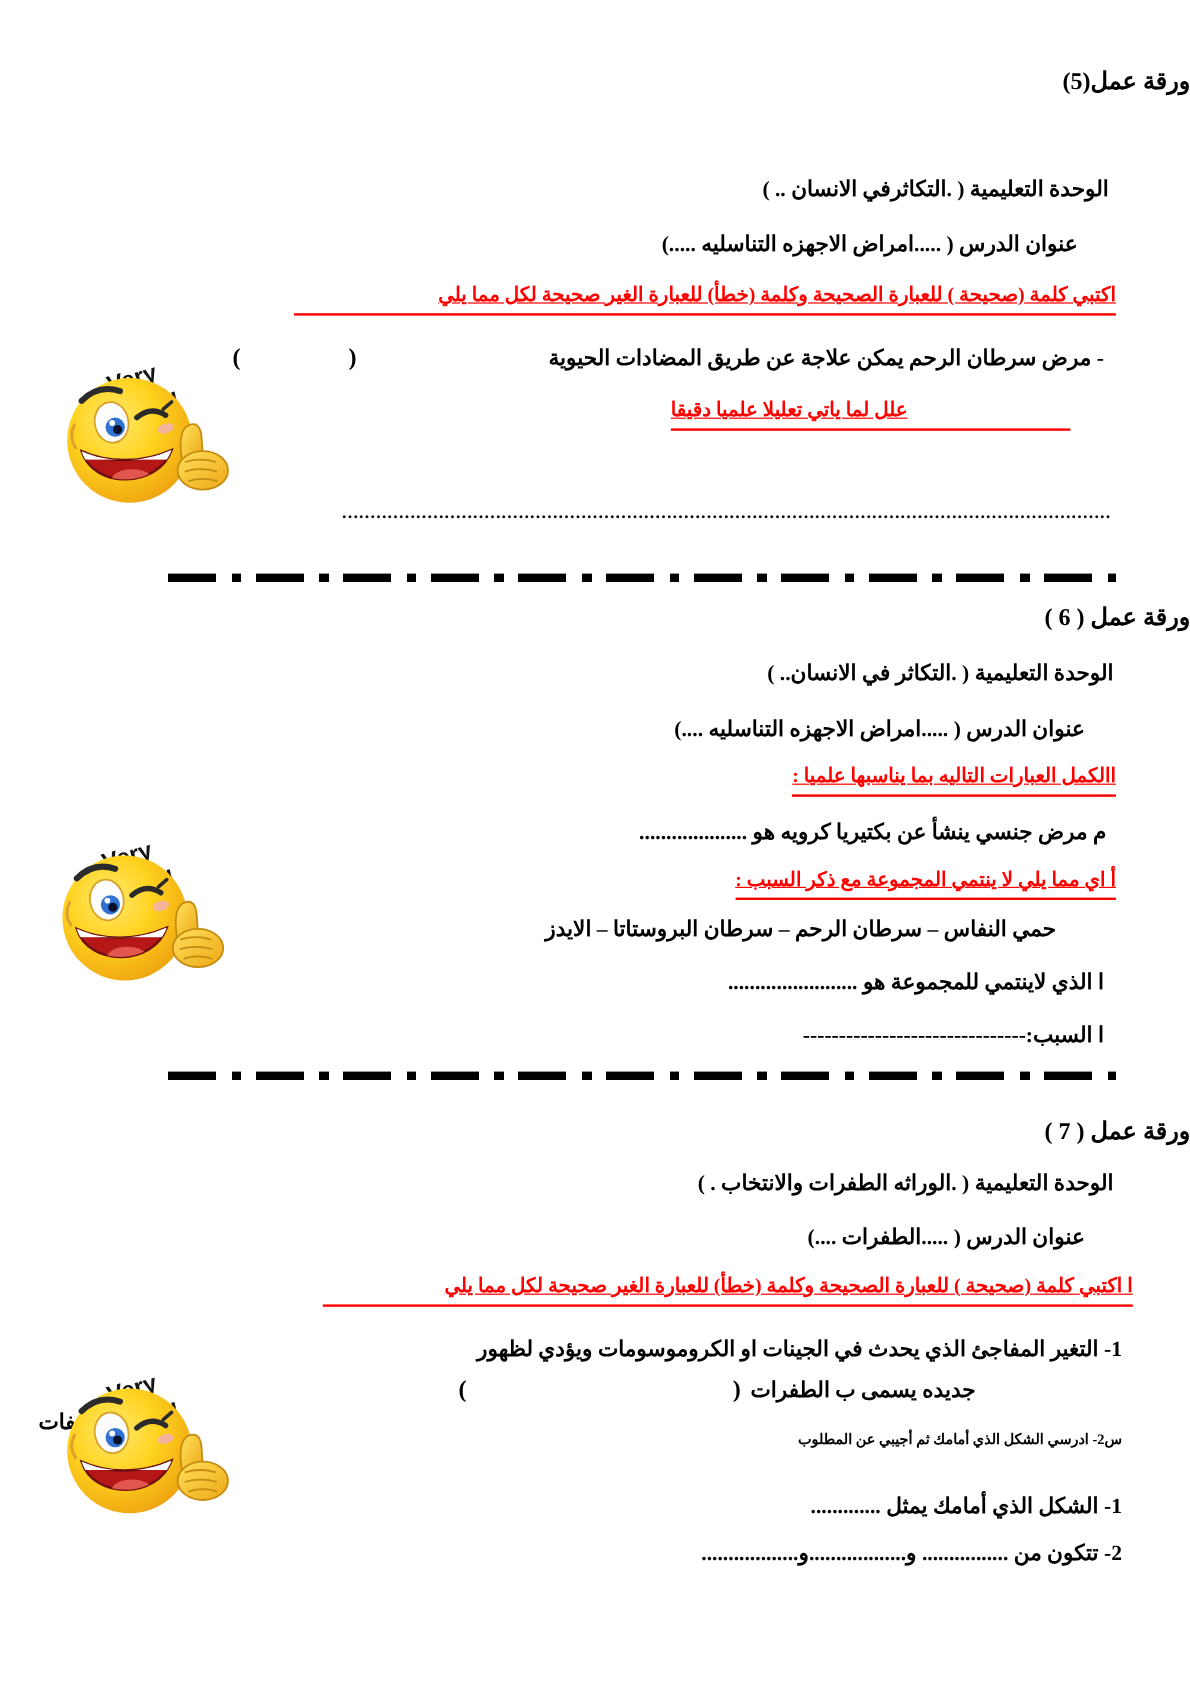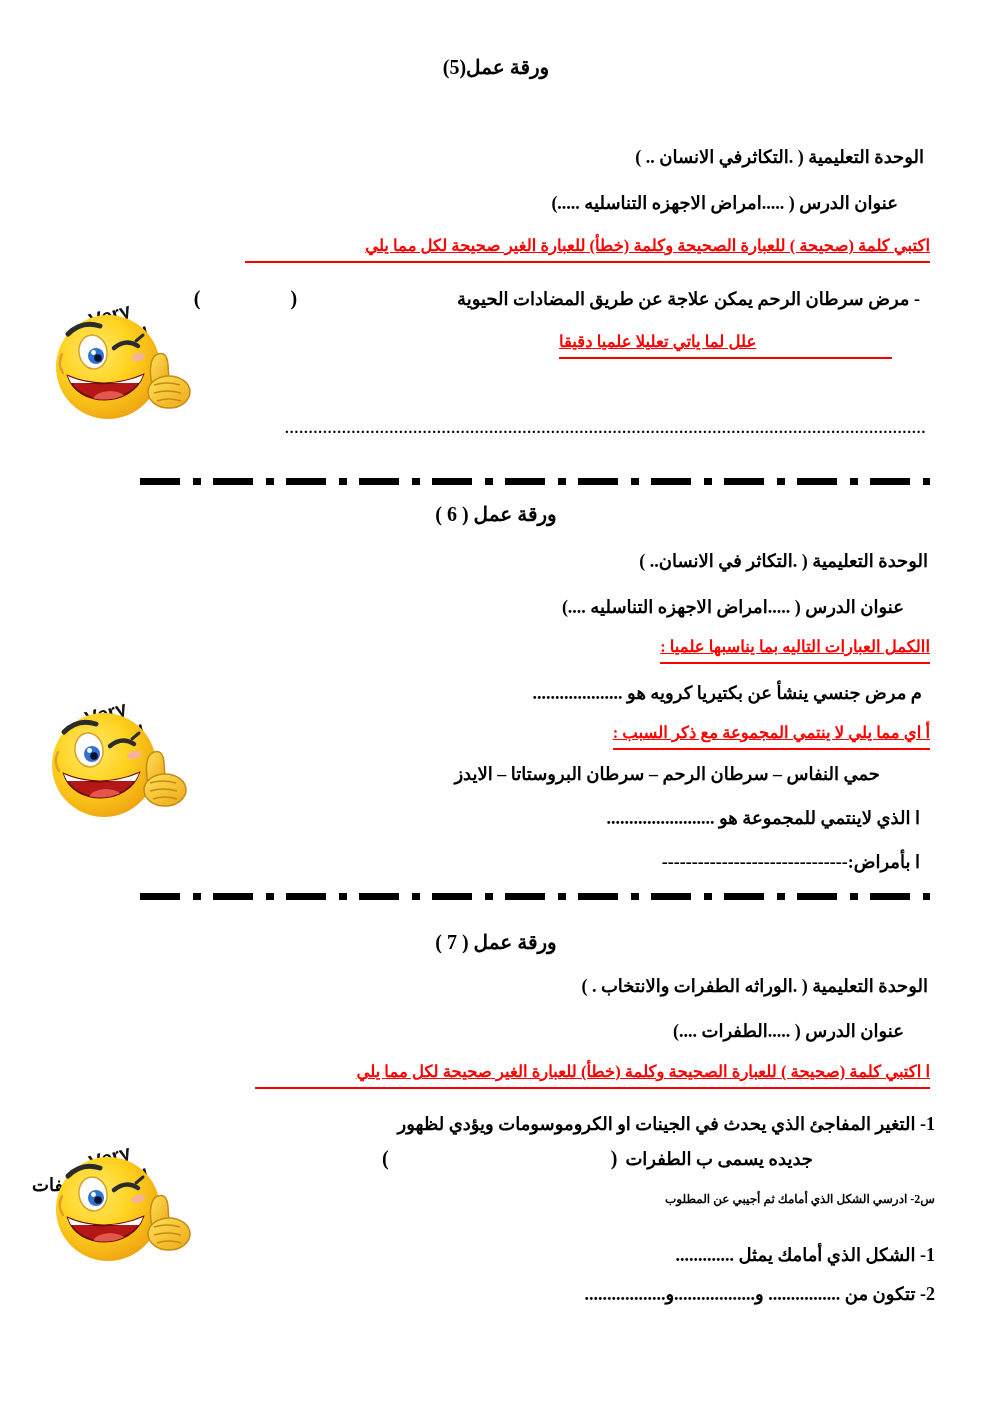--- a/index.html
+++ b/index.html
@@ -2,21 +2,21 @@
 <html lang="ar" dir="rtl"><head>
 <meta charset="utf-8">
 <style>
   html,body{margin:0;padding:0;background:#fff;}
   #page{
     position:relative;width:992px;height:1403px;background:#ffffff;
     font-family:"Liberation Serif","DejaVu Serif",serif;
     font-weight:bold;color:#000;overflow:hidden;direction:rtl;
   }
   .ln{position:absolute;font-size:18px;line-height:1.25;white-space:nowrap;}
-  .title{position:absolute;width:100%;text-align:center;font-size:20px;white-space:nowrap;margin-left:40px;}
+  .title{position:absolute;width:100%;font-size:20px;white-space:nowrap;margin-left:40px;}
   .red{color:#ff0000;font-size:16.5px;text-decoration:underline;}
   .ul{border-bottom:2px solid #ff0000;padding-bottom:4px;}
   .fx{display:flex;align-items:baseline;}
   .sp{display:inline-block;}
   .paren{font-size:20px;}
   .sep{
     position:absolute;left:140px;width:790px;height:7px;
     background:repeating-linear-gradient(to right,#000 0 40px,transparent 40px 53px,#000 53px 61px,transparent 61px 73px);
   }
   .dotsline{
@@ -93,32 +93,32 @@
   <div class="sep" style="top:478px"></div>
 
   <div class="title" style="top:502px">ورقة عمل ( 6 )</div>
   <div class="ln" style="top:550px;right:64px">الوحدة التعليمية ( .التكاثر في الانسان.. )</div>
   <div class="ln" style="top:596px;right:88px">عنوان الدرس (  .....امراض الاجهزه التناسليه ....)</div>
   <div class="ln red ul" style="top:637px;right:62px">االكمل العبارات التاليه بما يناسبها علميا :</div>
   <div class="ln" style="top:682px;right:70px">م  مرض جنسي ينشأ عن بكتيريا كرويه هو ....................</div>
   <div class="ln red ul" style="top:723px;right:62px">أ اي مما يلي لا ينتمي المجموعة مع ذكر السبب :</div>
   <div class="ln" style="top:763px;right:112px">حمي النفاس – سرطان الرحم – سرطان البروستاتا – الايدز</div>
   <div class="ln" style="top:807px;right:72px">ا  الذي لاينتمي للمجموعة هو ........................</div>
-  <div class="ln" style="top:851px;right:72px">ا  بأمراض:-------------------------------</div>
+  <div class="ln" style="top:851px;right:72px">ا  السبب:-------------------------------</div>
 
   <svg class="smiley" style="left:44px;top:688px">
       <use href="#sym-smiley"></use>
     </svg>
 
   <div class="sep" style="top:893px"></div>
 
   <div class="title" style="top:930px">ورقة عمل ( 7 )</div>
   <div class="ln" style="top:975px;right:64px">الوحدة التعليمية ( .الوراثه الطفرات والانتخاب . )</div>
   <div class="ln" style="top:1020px;right:88px">عنوان الدرس (  .....الطفرات ....)</div>
-  <div class="ln red ul" style="top:1062px;right:62px;width:675px;">ا اكتبي كلمة (صحيحة ) للعبارة الصحيحة وكلمة (خطأ) للعبارة الغير صحيحة لكل مما يلي</div>
+  <div class="ln red ul" style="top:1062px;right:48px;width:675px;">ا اكتبي كلمة (صحيحة ) للعبارة الصحيحة وكلمة (خطأ) للعبارة الغير صحيحة لكل مما يلي</div>
   <div class="ln" style="top:1113px;right:57px">1- التغير المفاجئ الذي يحدث في الجينات او الكروموسومات ويؤدي لظهور</div>
   <div class="ln" style="top:1174px;left:32px">صفات</div>
 
   <div class="ln fx" style="top:1146px;right:179px">
     <span>جديده يسمى ب الطفرات</span>
     <span class="sp" style="width:8px"></span>
     <span class="paren" dir="ltr">)</span>
     <span class="sp" style="width:222px"></span>
     <span class="paren" dir="ltr">(</span>
   </div>

